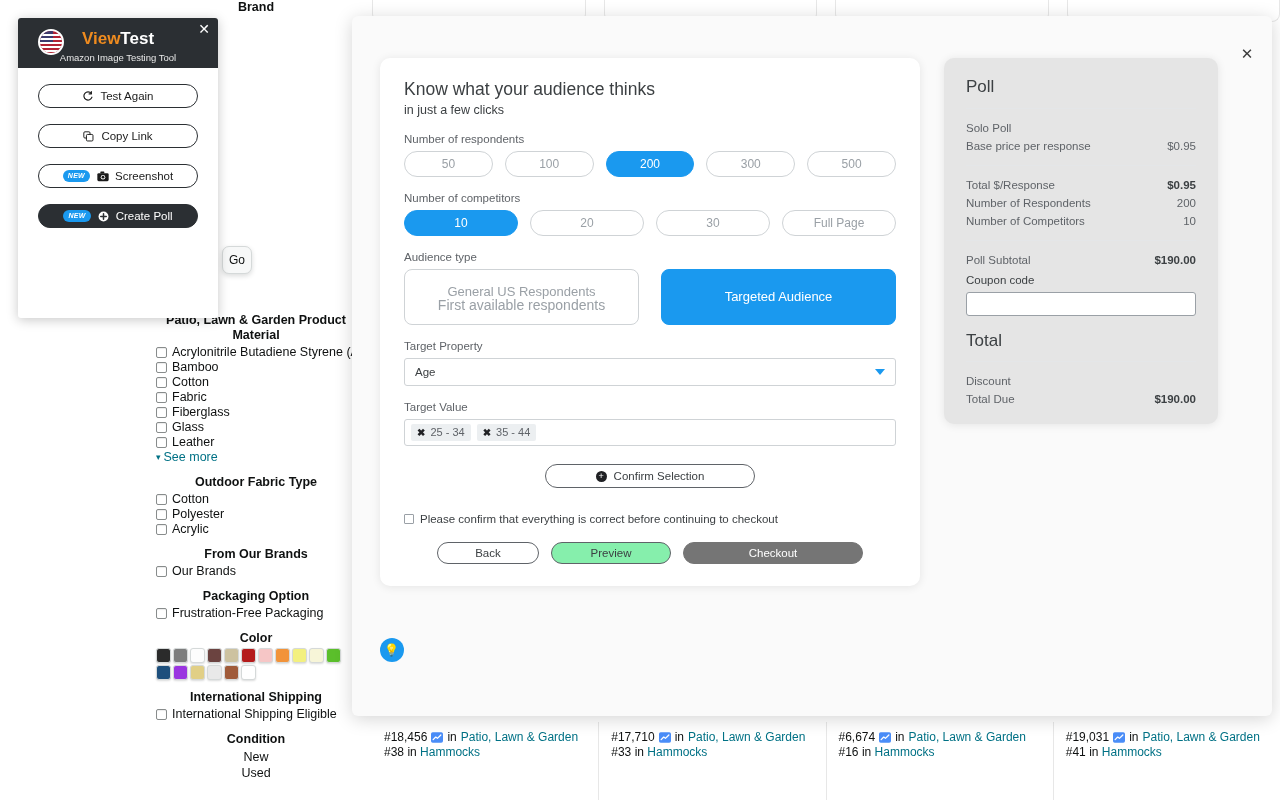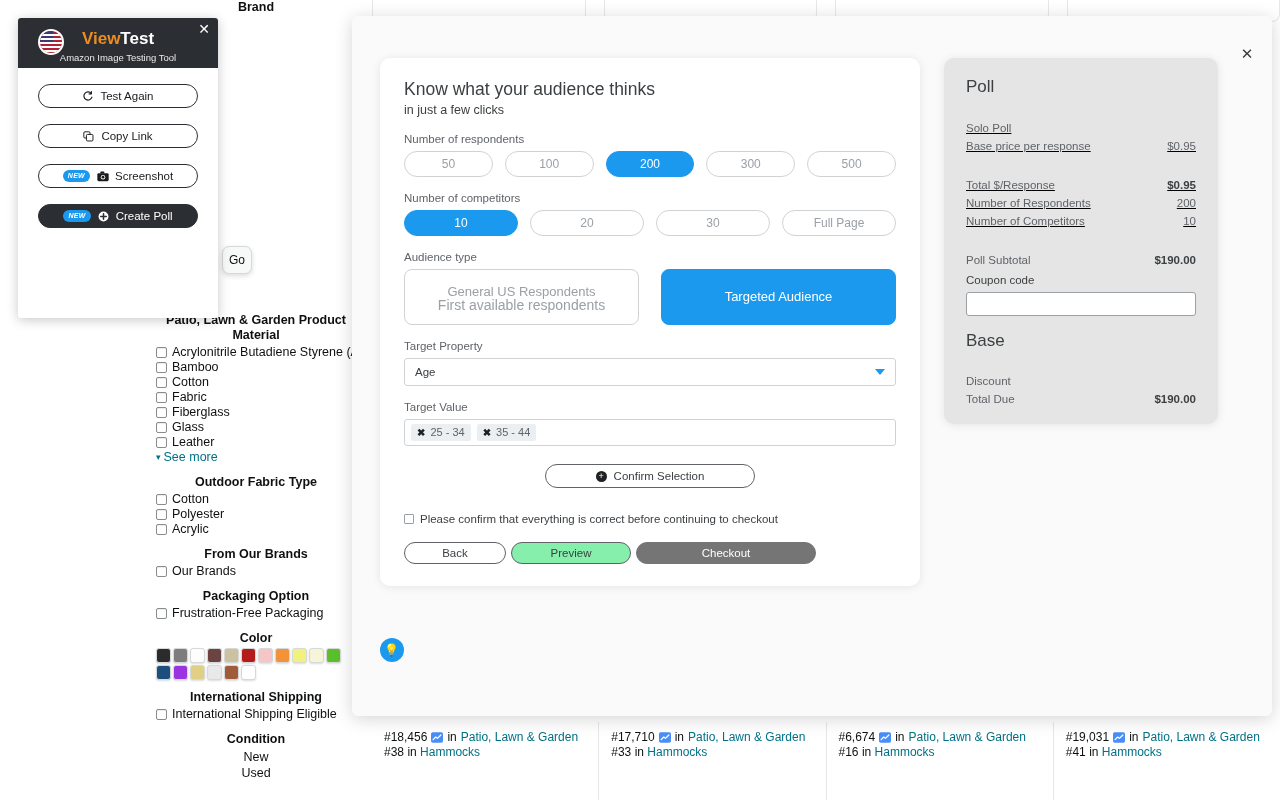--- a/index.html
+++ b/index.html
@@ -145,35 +145,35 @@
   }
   .plus-ico {
     width:11px;height:11px;border-radius:50%;background:#202124;color:#fff;
     display:flex;align-items:center;justify-content:center;font-size:9px;line-height:1;
   }
 
   .confirm-check { display:flex; align-items:flex-start; gap:6px; margin-bottom:16px;}
   .cc-box { width:10px;height:10px;border:1px solid #9aa0a6;border-radius:1px;background:#fff;margin-top:2px;flex:none;}
   .cc-lbl { font-size:11.5px; color:#3c4043; line-height:14px;}
 
-  .btn-row { display:flex; gap:5px; justify-content:flex-start; }
+  .btn-row { display:flex; gap:12px; justify-content:center; }
   .btn {
     height:22px; border-radius:11px; display:flex; align-items:center; justify-content:center;
     font-size:11.5px; cursor:pointer;
   }
   .btn-back { width:102px; border:1px solid #5f6368; background:#fff; color:#3c4043;}
   .btn-prev { width:120px; border:1px solid #5f6368; background:#86efac; color:#3c4043;}
   .btn-checkout { width:180px; border:1px solid #757575; background:#757575; color:#fff;}
 
   
   .poll-h { font-size:17px; font-weight:400; color:#3c4043; margin:0 0 10px 0; line-height:22px;}
   .hr { height:1px; background:#e4e6e8; margin:0 0 10px 0;}
   .pr-line { display:flex; justify-content:space-between; font-size:11.5px; color:#5f6368; line-height:18px;}
   .pr-line.b .pv { font-weight:bold; color:#3c4043;}
-  .pr-sec { margin-bottom:10px;text-decoration:underline; }
+  .pr-sec { margin-bottom:10px; }
   .coupon-lbl { font-size:11.5px; color:#3c4043; margin:4px 0 4px 0; line-height:15px;}
   .coupon-in { height:24px; border:1px solid #9aa0a6; border-radius:3px; background:#fff; width:100%;}
   .total-h { font-size:17px; font-weight:400; color:#3c4043; margin:14px 0 9px 0; line-height:22px;}
 
   
   .tip-row { position:absolute; left:28px; top:620px; right:28px; display:flex; gap:14px; align-items:flex-start;}
   .tip-ico {
     width:24px;height:24px;border-radius:50%;background:#1a99ef;flex:none;
     display:flex;align-items:center;justify-content:center;color:#fff;font-size:12px;
     margin-top:2px;
@@ -508,21 +508,21 @@
 
         <div class="hr"></div>
         <div class="pr-line b">
           <span class="pl">Poll Subtotal</span>
           <span class="pv">$190.00</span>
         </div>
 
         <div class="coupon-lbl">Coupon code</div>
         <input class="coupon-in" type="text" placeholder="" style="">
 
-        <div class="total-h">Base</div>
+        <div class="total-h">Total</div>
         <div class="hr"></div>
         <div class="pr-line">
           <span class="pl">Discount</span>
           <span class="pv"></span>
         </div>
         <div class="pr-line b">
           <span class="pl">Total Due</span>
           <span class="pv">$190.00</span>
         </div>
       </div>

